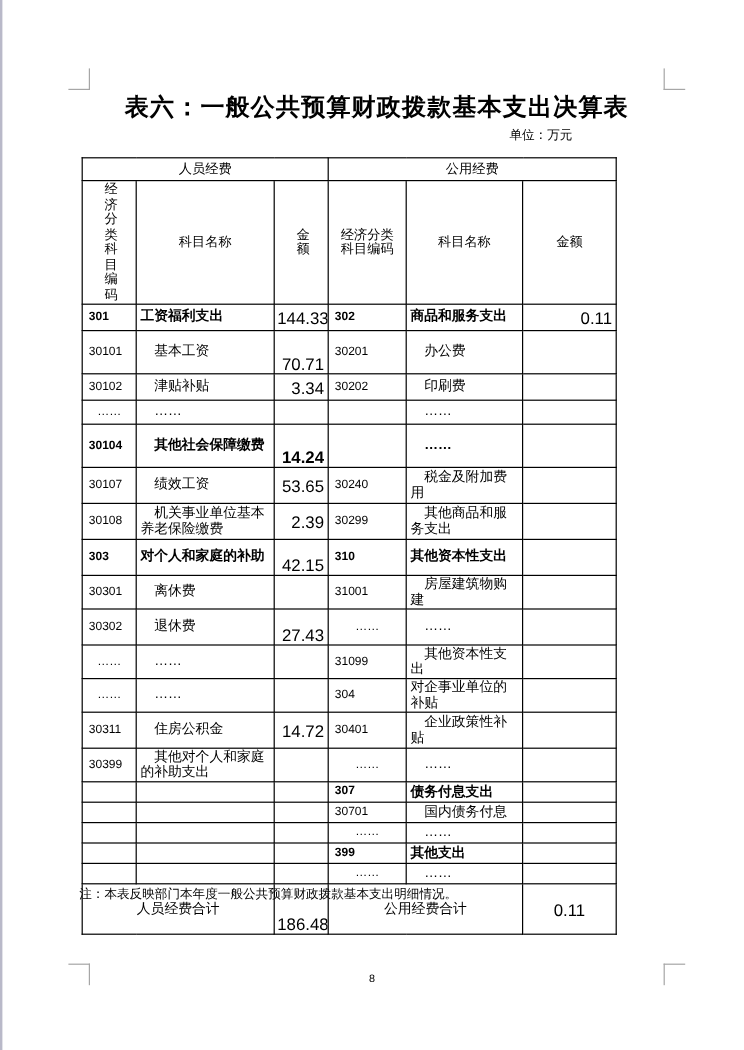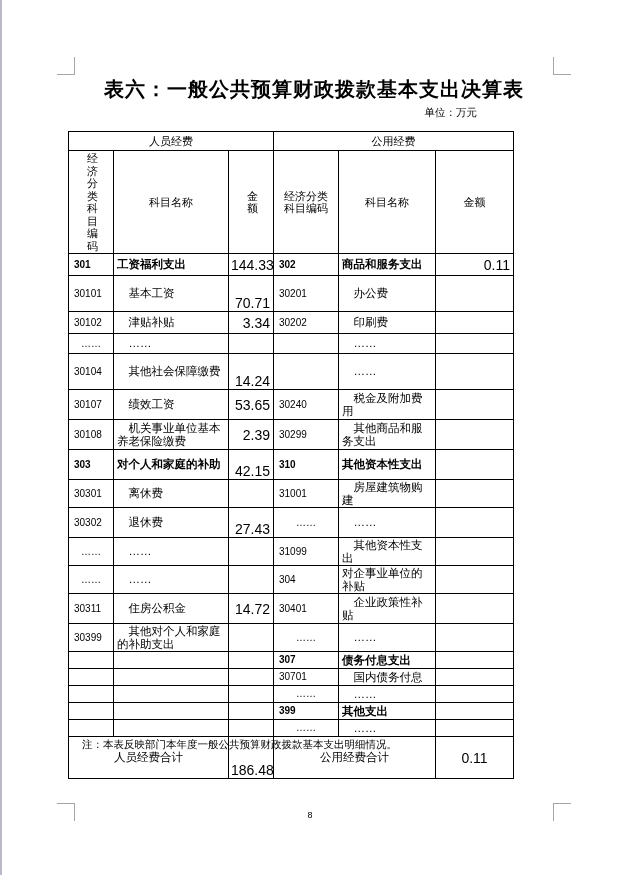--- a/index.html
+++ b/index.html
@@ -24,21 +24,21 @@
   td.code{font-size:10px;line-height:12px;text-align:left;padding-left:5px;}
   td.code.center{text-align:center;padding-left:2px;}
   td.name{font-size:11.5px;line-height:12.5px;text-align:left;padding:1px 3px;}
   td.name.indent{text-indent:11.5px;}
   td.amt{font-size:14px;line-height:12px;text-align:right;padding-right:3px;}
   .bold{font-weight:bold;}
   td.abottom{vertical-align:bottom;padding-bottom:2px;}
   td.acenter{text-align:center;padding-right:2px;}
   .tbl tfoot tr{height:42px;}
   .tbl tfoot td.lbl{font-size:11.5px;text-align:center;}
-  .note{position:absolute;left:82px;top:738px;font-size:10.5px;}
+  .note{position:absolute;left:66px;top:738px;font-size:10.5px;}
   .pageno{position:absolute;left:0;top:810px;width:620px;text-align:center;font-size:9px;}
 </style>
 </head>
 <body>
 
 <div class="page">
   <div class="edge-strip"></div>
   <div class="crop tl"></div>
   <div class="crop tr"></div>
   <div class="crop bl"></div>
@@ -96,21 +96,21 @@
           <td class="amt"></td>
         </tr>
         <tr style="height: 20px;">
           <td class="code center">……</td>
           <td class="name indent">……</td>
           <td class="amt"></td>
           <td class="code"></td>
           <td class="name indent">……</td>
           <td class="amt"></td>
         </tr>
-        <tr style="height: 36px;">
+        <tr style="height: 36px; font-weight: bold;">
           <td class="code">30104</td>
           <td class="name indent">其他社会保障缴费</td>
           <td class="amt abottom">14.24</td>
           <td class="code"></td>
           <td class="name indent">……</td>
           <td class="amt"></td>
         </tr>
         <tr style="height: 30px;">
           <td class="code">30107</td>
           <td class="name indent">绩效工资</td>

